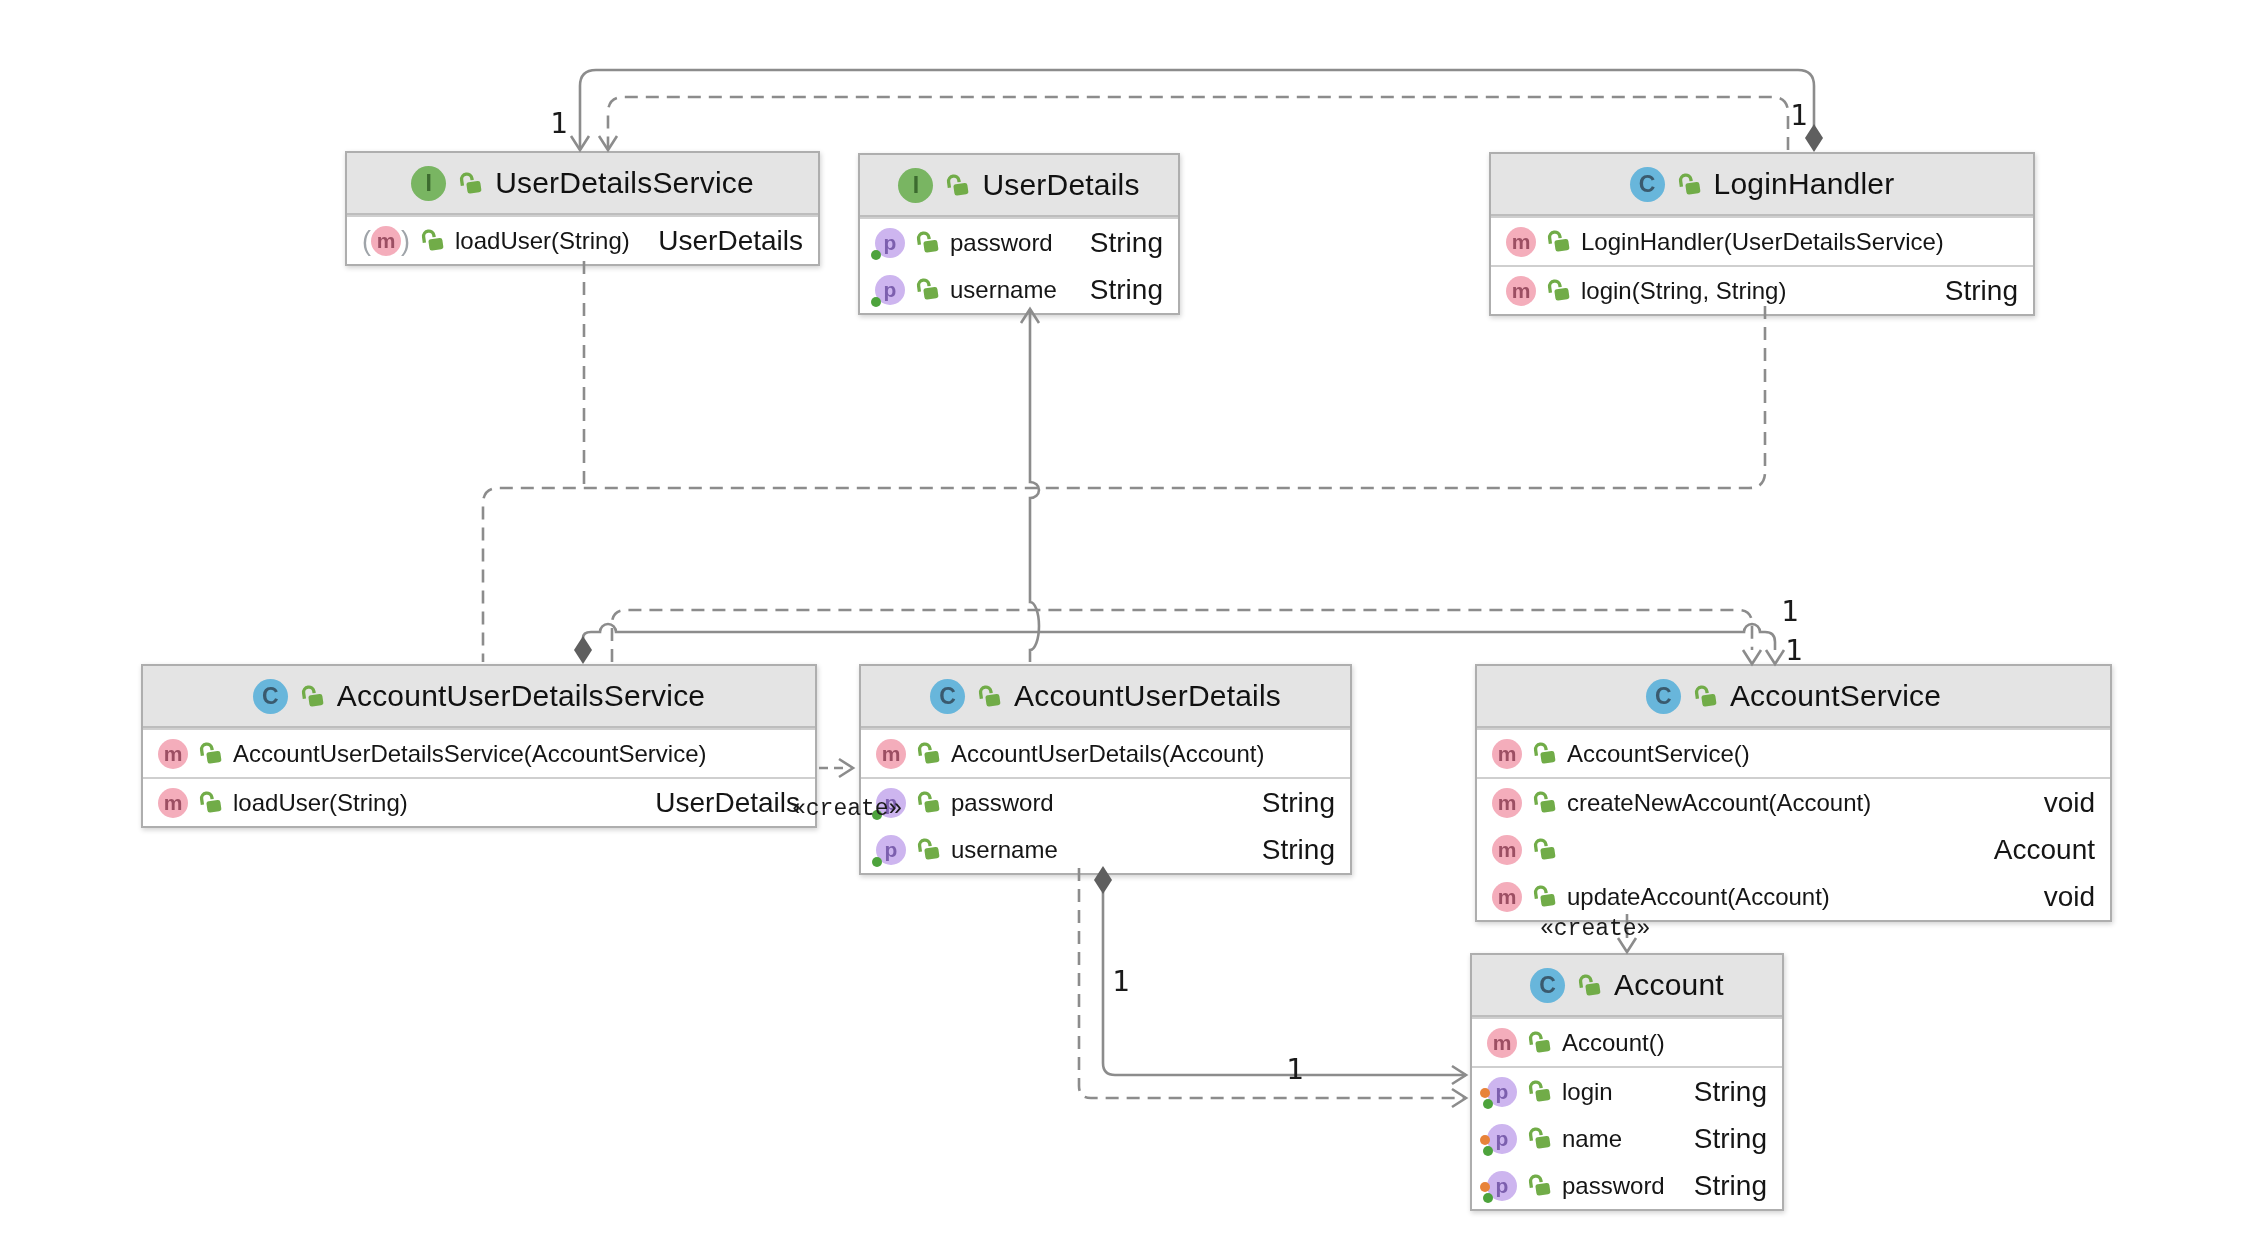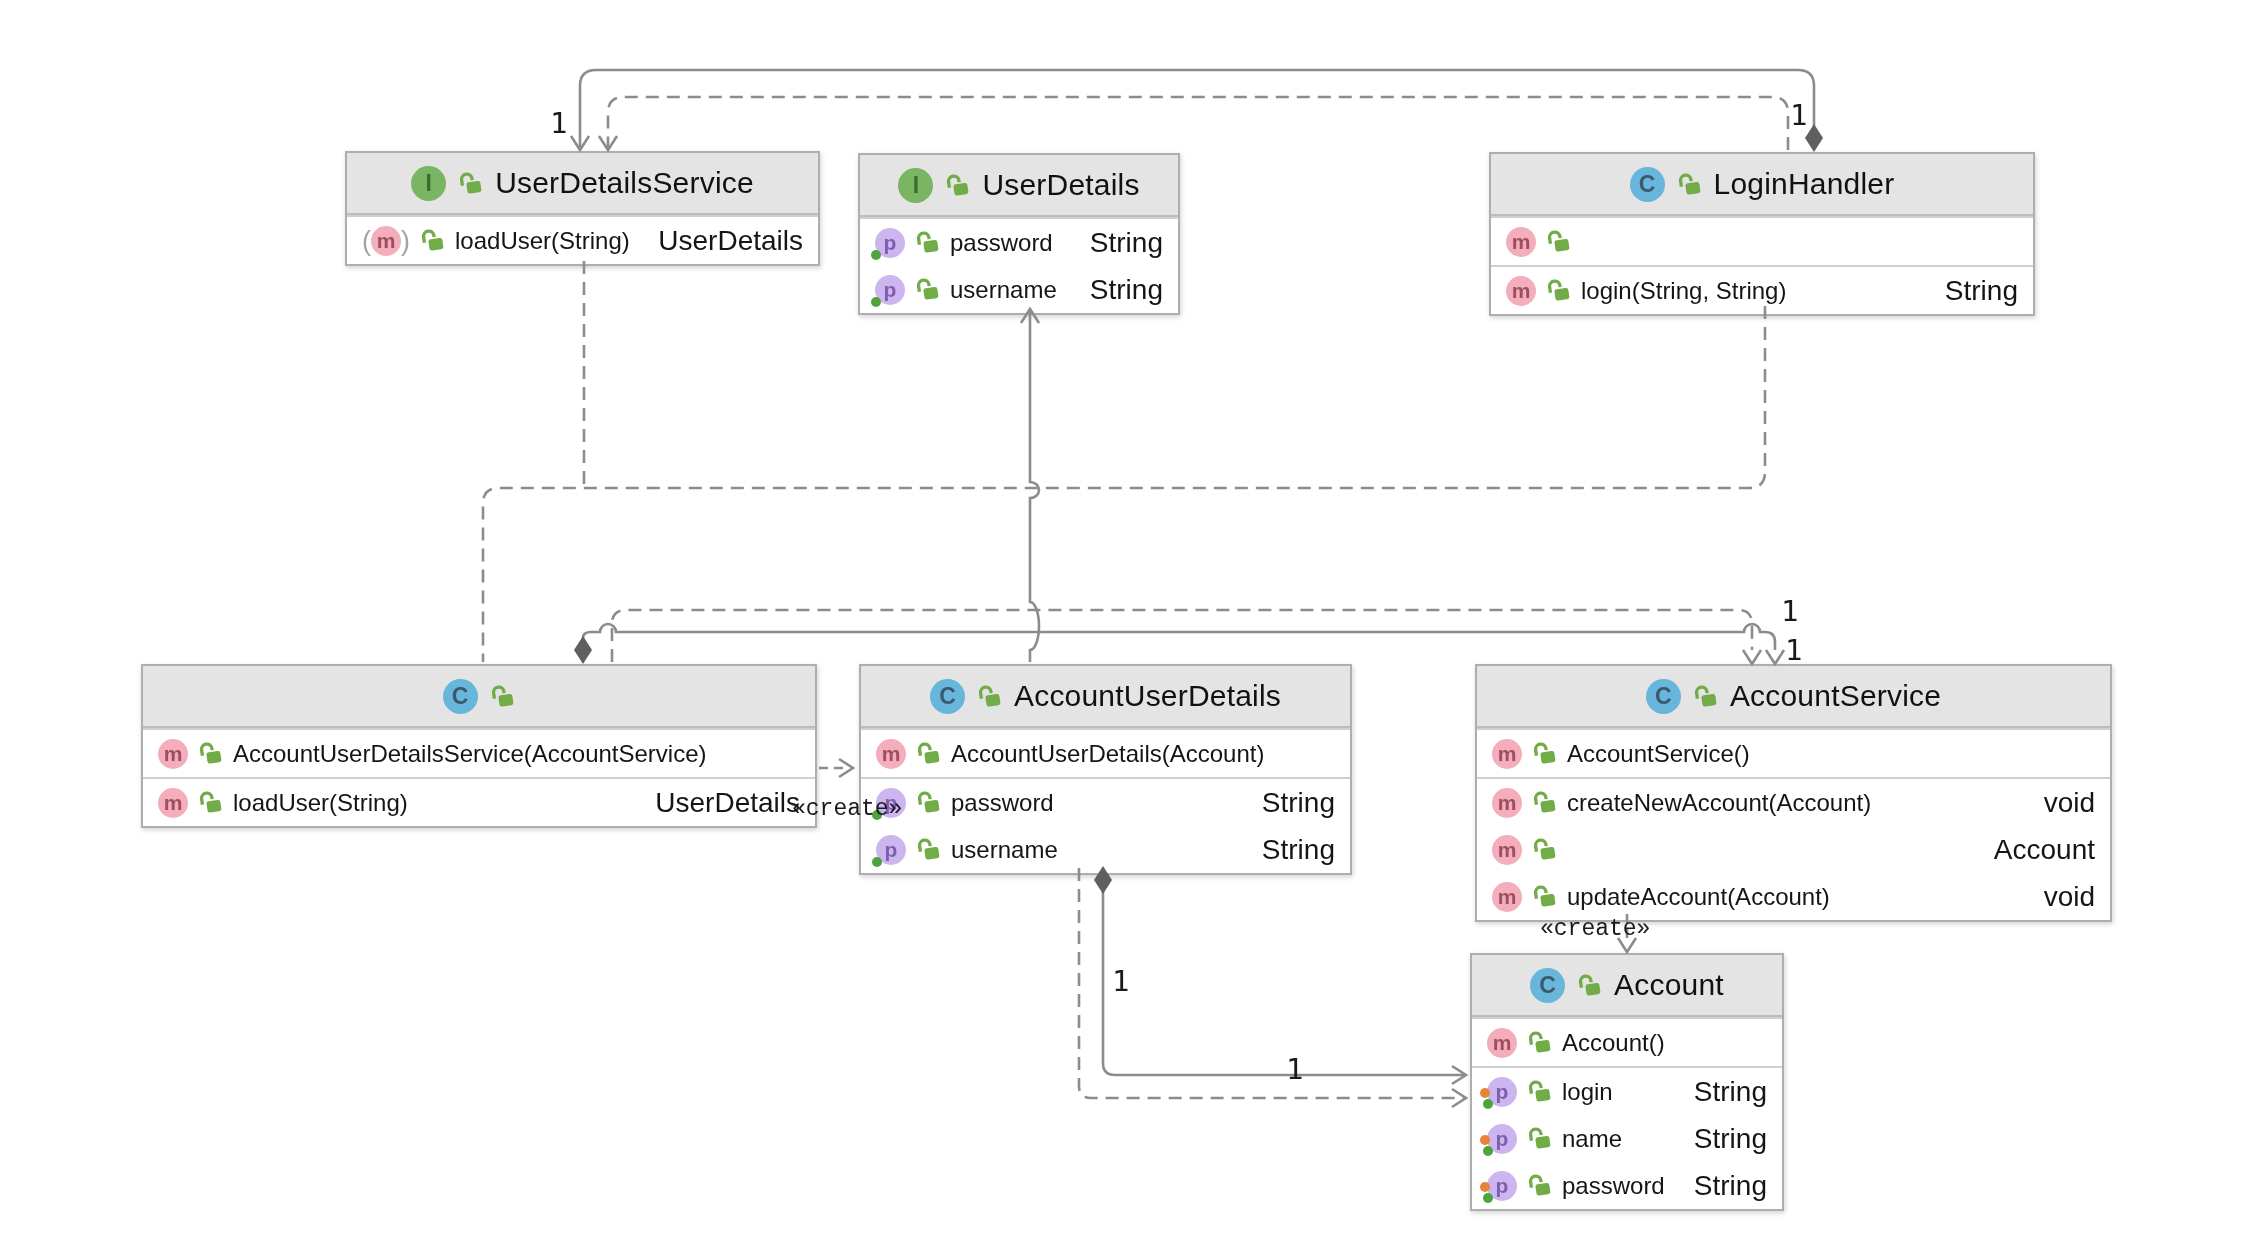--- a/index.html
+++ b/index.html
@@ -164,20 +164,21 @@
           <div class="member-row">
             <span class="icon-wrap">
               <span class="circle-icon row-circle icon-method">m</span>
             </span>
             <span class="lock-icon">
               <svg class="lock" width="27" height="27" viewBox="0 0 26 26">
                 <path d="M5 14 V8.5 a5 5 0 0 1 10 0 v1.5" fill="none" stroke="#71AC48" stroke-width="3.2"></path>
                 <rect x="9" y="11.5" width="13.5" height="11" rx="2.5" fill="#71AC48"></rect>
               </svg>
             </span>
+            <span class="member-name">LoginHandler(UserDetailsService)</span>
             <span class="member-type"></span>
           </div>
         </div>
         <div class="box-section">
           <div class="member-row">
             <span class="icon-wrap">
               <span class="circle-icon row-circle icon-method">m</span>
             </span>
             <span class="lock-icon">
               <svg class="lock" width="27" height="27" viewBox="0 0 26 26">
@@ -192,20 +193,21 @@
       </div>
       <div class="class-box" style="left: 141px; top: 664px; width: 676px;">
         <div class="box-header">
           <span class="circle-icon hdr-circle icon-class">C</span>
           <span class="lock-icon">
             <svg class="lock" width="27" height="27" viewBox="0 0 26 26">
               <path d="M5 14 V8.5 a5 5 0 0 1 10 0 v1.5" fill="none" stroke="#71AC48" stroke-width="3.2"></path>
               <rect x="9" y="11.5" width="13.5" height="11" rx="2.5" fill="#71AC48"></rect>
             </svg>
           </span>
+          <span class="box-title">AccountUserDetailsService</span>
         </div>
         <div class="box-section">
           <div class="member-row">
             <span class="icon-wrap">
               <span class="circle-icon row-circle icon-method">m</span>
             </span>
             <span class="lock-icon">
               <svg class="lock" width="27" height="27" viewBox="0 0 26 26">
                 <path d="M5 14 V8.5 a5 5 0 0 1 10 0 v1.5" fill="none" stroke="#71AC48" stroke-width="3.2"></path>
                 <rect x="9" y="11.5" width="13.5" height="11" rx="2.5" fill="#71AC48"></rect>

